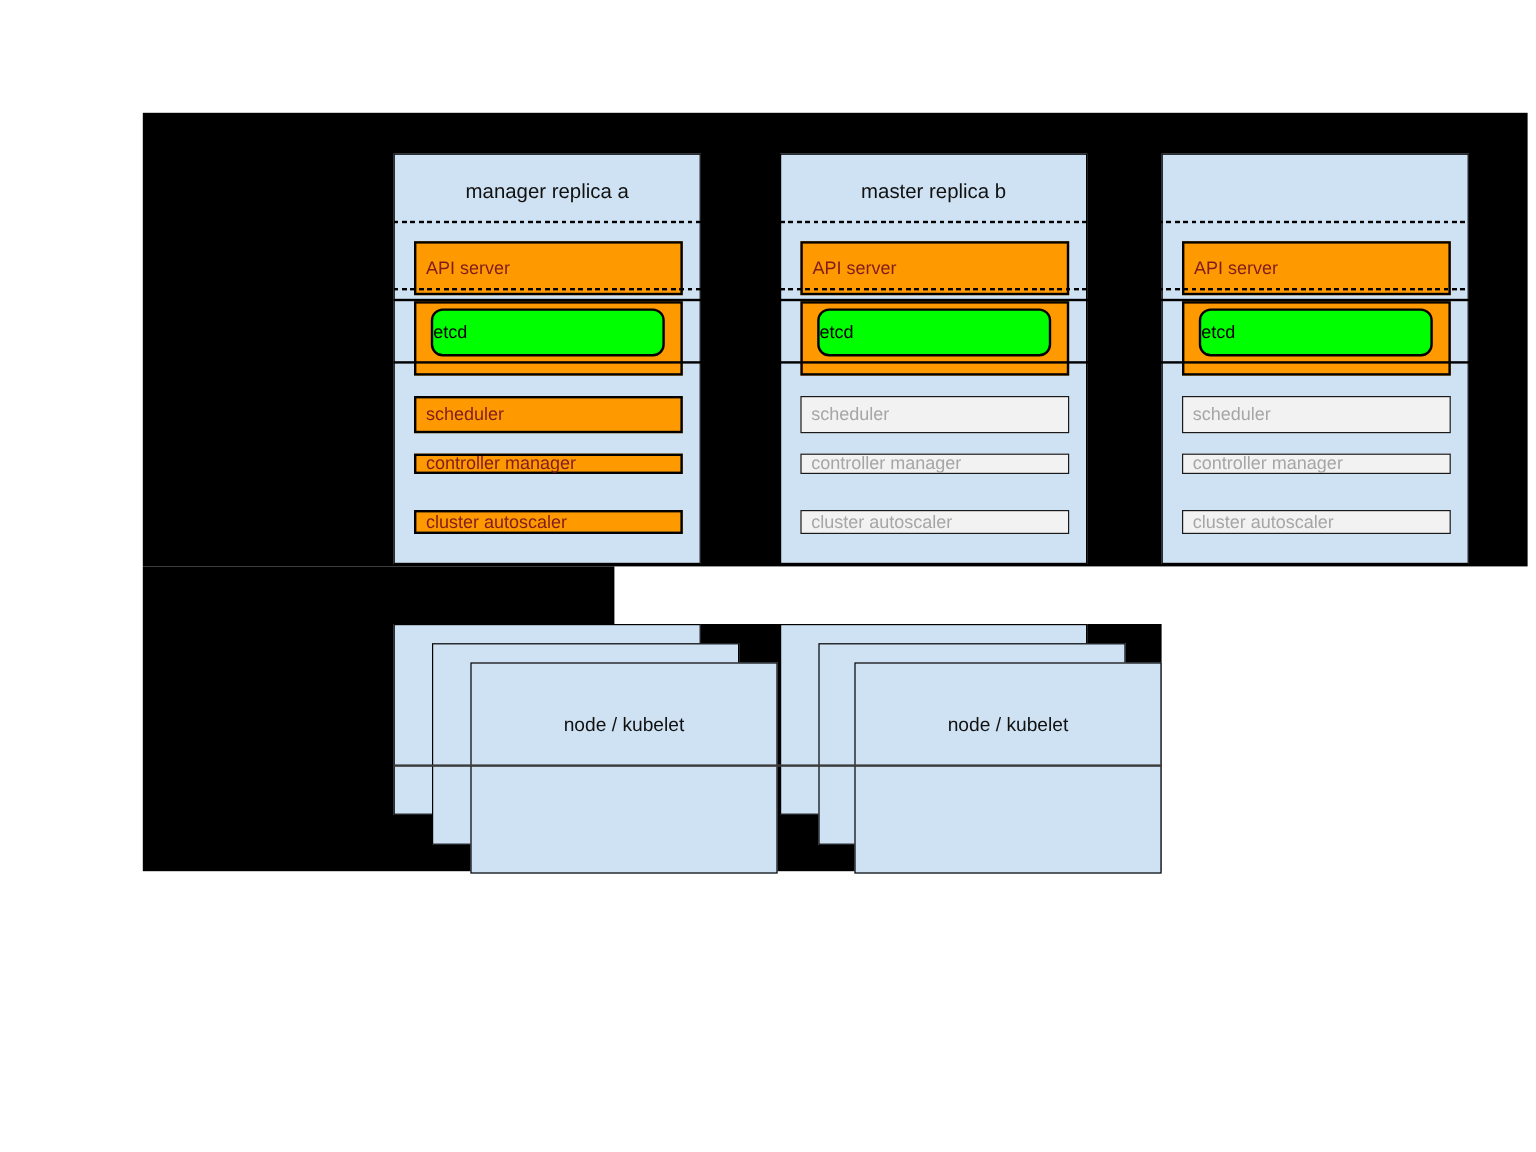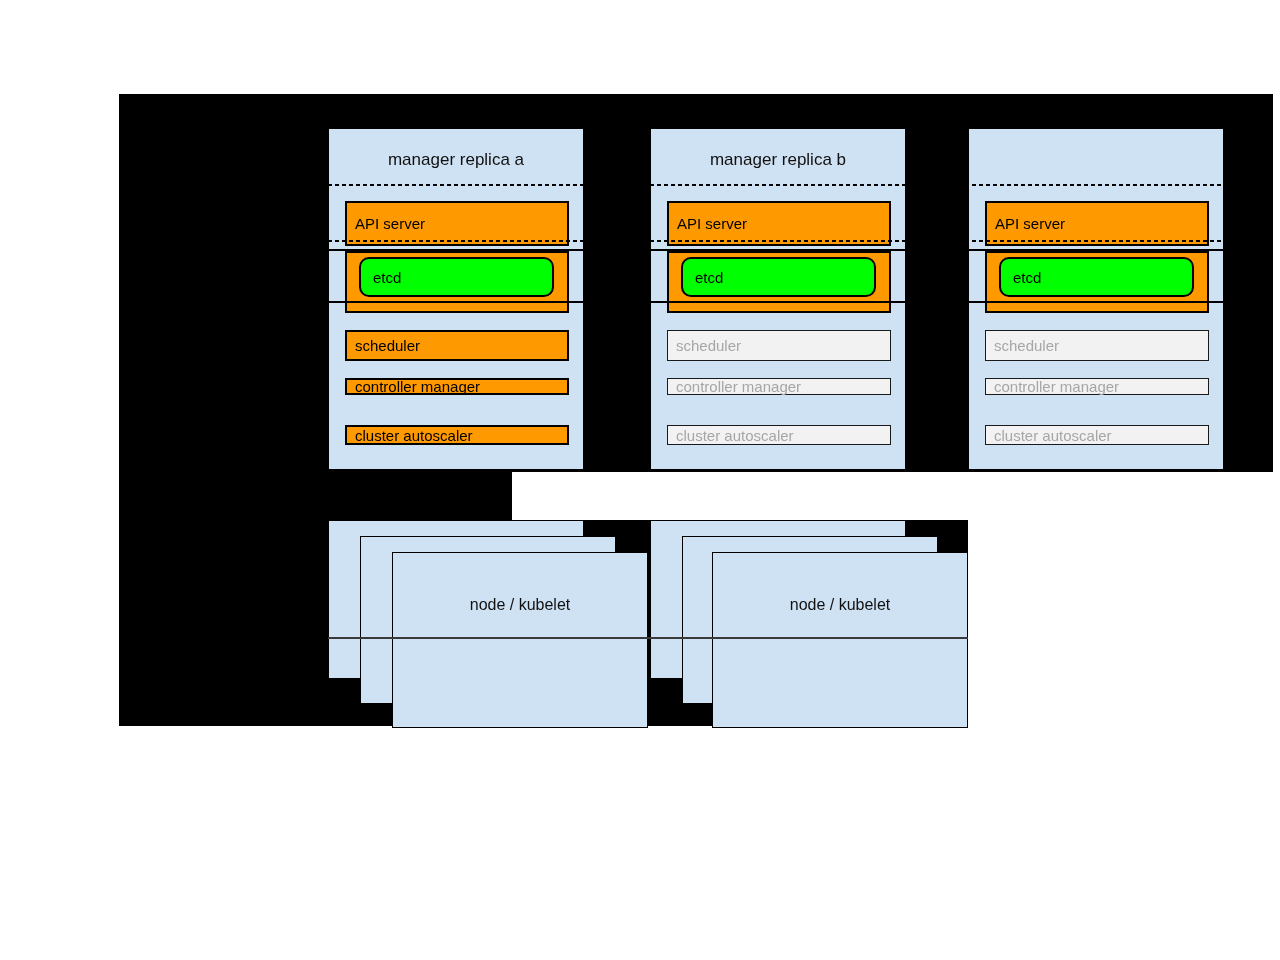--- a/index.html
+++ b/index.html
@@ -19,28 +19,28 @@
   .replica .title{position:absolute;top:0;left:0;right:0;padding-top:21px;text-align:center;
                   font-size:17px;color:#111;}
 
   
   .comp{position:absolute;left:16px;width:224px;display:flex;align-items:center;
         padding-left:8px;font-size:15px;box-sizing:border-box;}
   .comp.api{top:72px;height:45px;}
   .comp.sched{top:201px;height:31px;}
   .comp.cm{top:249px;height:17px;}
   .comp.ca{top:296px;height:20px;}
-  .active-box{background:#ff9900;border:2px solid #000;color:#000000;}
+  .active-box{background:#ff9900;border:2px solid #000;color:#7f1d1d;}
   .standby-box{background:#f2f2f2;border:1px solid #1a1a1a;color:#a6a6a6;}
 
   .etcd-wrap{position:absolute;left:16px;top:122px;width:224px;height:62px;
              background:#ff9900;border:2px solid #000;box-sizing:border-box;}
   .etcd-pill{position:absolute;left:12px;top:4px;width:195px;height:40px;background:#00ff00;
              border:2px solid #000;border-radius:10px;display:flex;align-items:center;
-             padding-left:12px;font-size:15px;color:#000;box-sizing:border-box;}
+             padding-left:0;font-size:15px;color:#000;box-sizing:border-box;}
 
   
   .hline{left:328px;width:897px;height:2px;background:#000;}
   .dline{left:328px;width:897px;height:2px;
          background:repeating-linear-gradient(90deg,#000 0 4px,transparent 4px 7px);}
   .d1{top:184px;} .d2{top:240px;} .s1{top:249px;} .s2{top:301px;}
 
   
   .node-box{background:#cfe2f3;border:1px solid #000;width:256px;}
   .n1b{left:328px;top:520px;height:159px;}
@@ -76,21 +76,21 @@
     </div>
     <div class="comp cm active-box">
       <span>controller manager</span>
     </div>
     <div class="comp ca active-box">
       <span>cluster autoscaler</span>
     </div>
   </div>
 
   <div class="abs replica rb">
-    <div class="title">manager replica b</div>
+    <div class="title">master replica b</div>
     <div class="comp api active-box">
       <span>API server</span>
     </div>
     <div class="etcd-wrap">
       <div class="etcd-pill">
         <span>etcd</span>
       </div>
     </div>
     <div class="comp sched standby-box">
       <span>scheduler</span>

